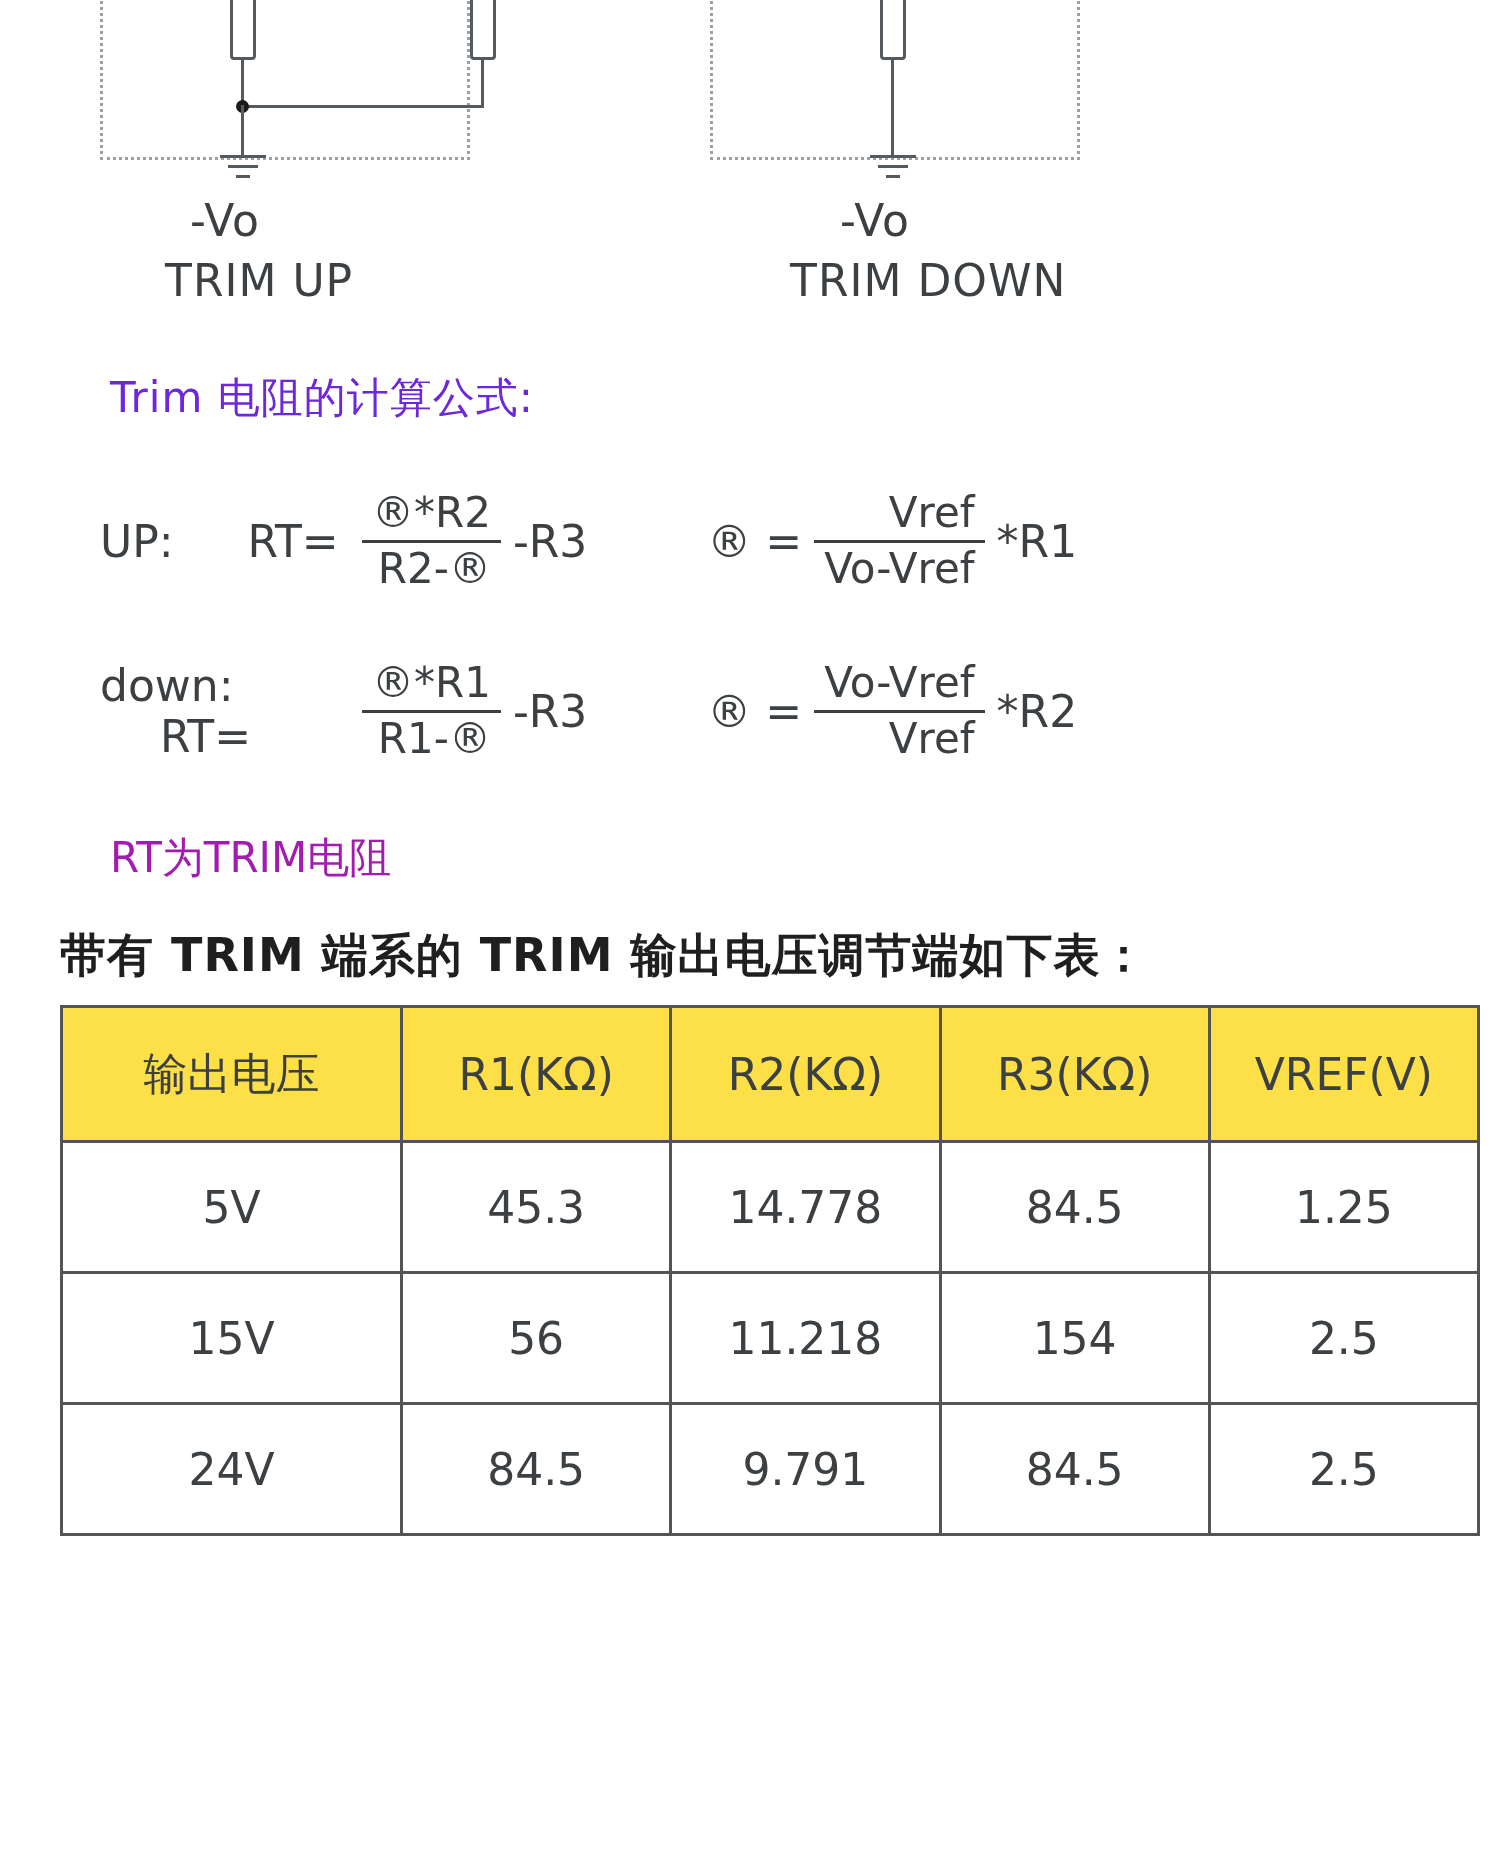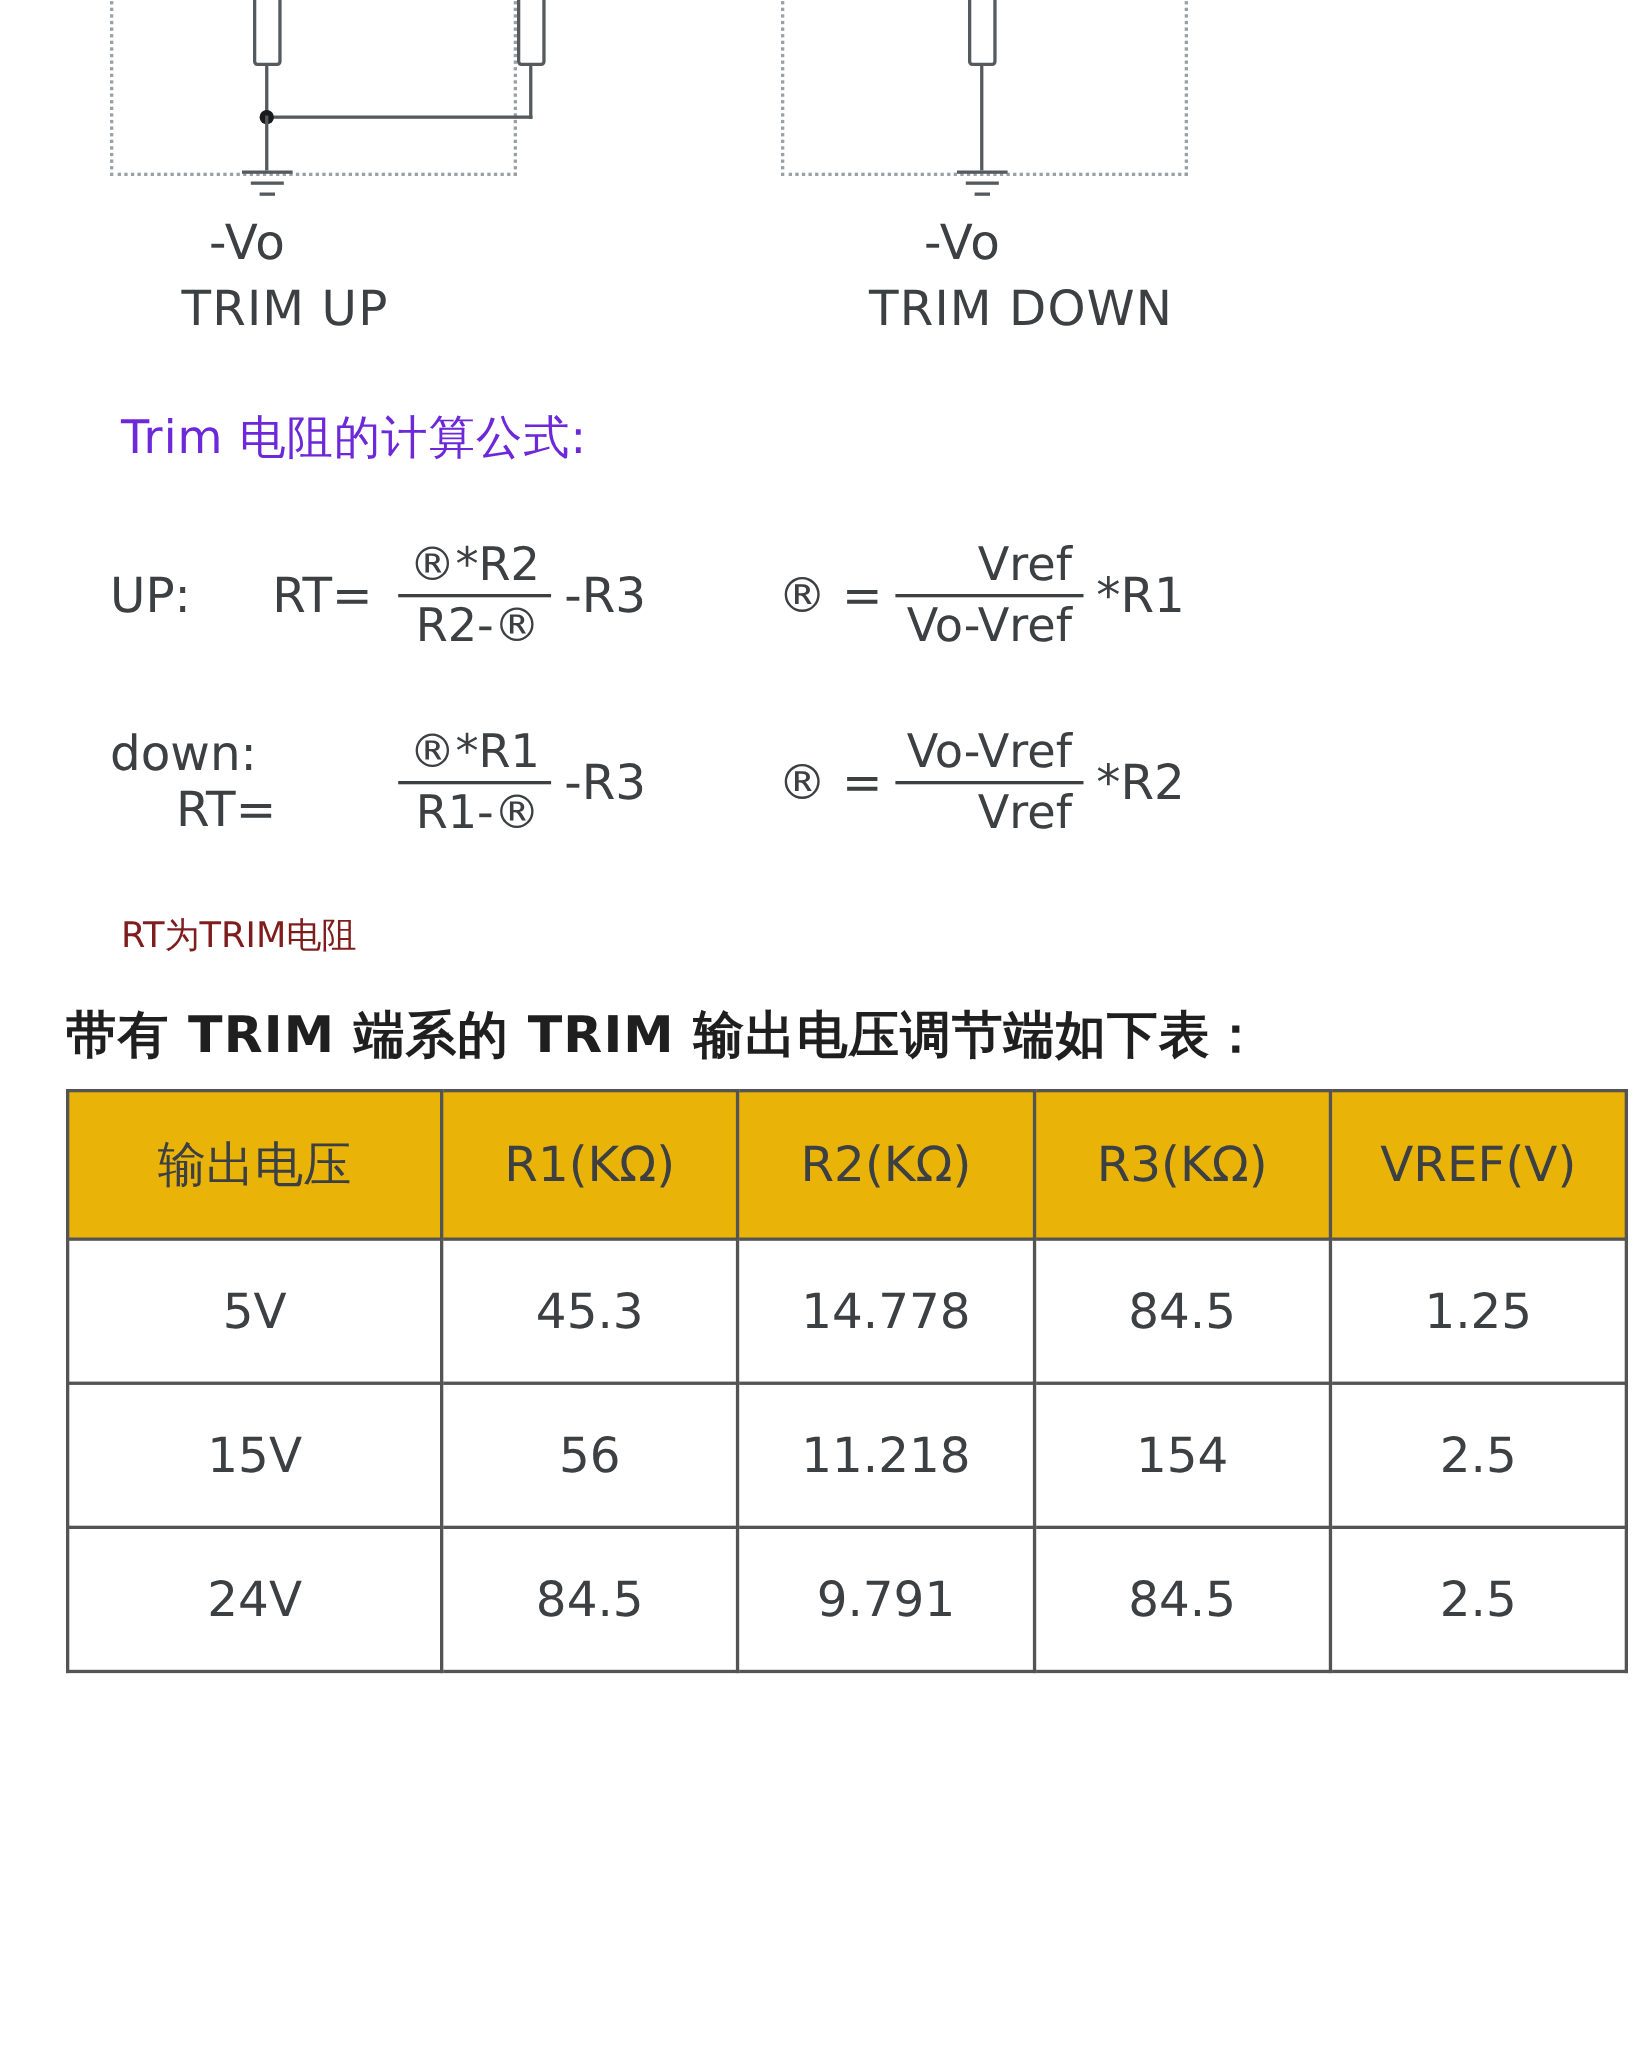--- a/index.html
+++ b/index.html
@@ -143,22 +143,22 @@
     width: 100%;
   }
 
   .spacer-col { width: 120px; }
 
   .notes {
     margin-top: 30px;
     margin-left: 70px;
   }
   .notes div {
-    font-size: 32px;
-    color: #7f1d1d;
+    font-size: 42px;
+    color: #a21caf;
     line-height: 1.5;
   }
 
   .section-title {
     margin: 36px 0 18px 20px;
     font-size: 46px;
     font-weight: bold;
     color: #1f1f1f;
     letter-spacing: 1px;
   }
@@ -174,21 +174,21 @@
   table.trim-table td {
     border: 3px solid #545454;
     text-align: center;
     font-size: 44px;
     color: #3c4043;
     font-weight: normal;
     height: 128px;
     padding: 0;
   }
   table.trim-table th {
-    background: #eab308;
+    background: #fde047;
     height: 132px;
   }
   table.trim-table col.c0 { width: 340px; }
 </style>
 </head>
 <body>
 
 <div class="page">
 
   <div class="diagram-row">

